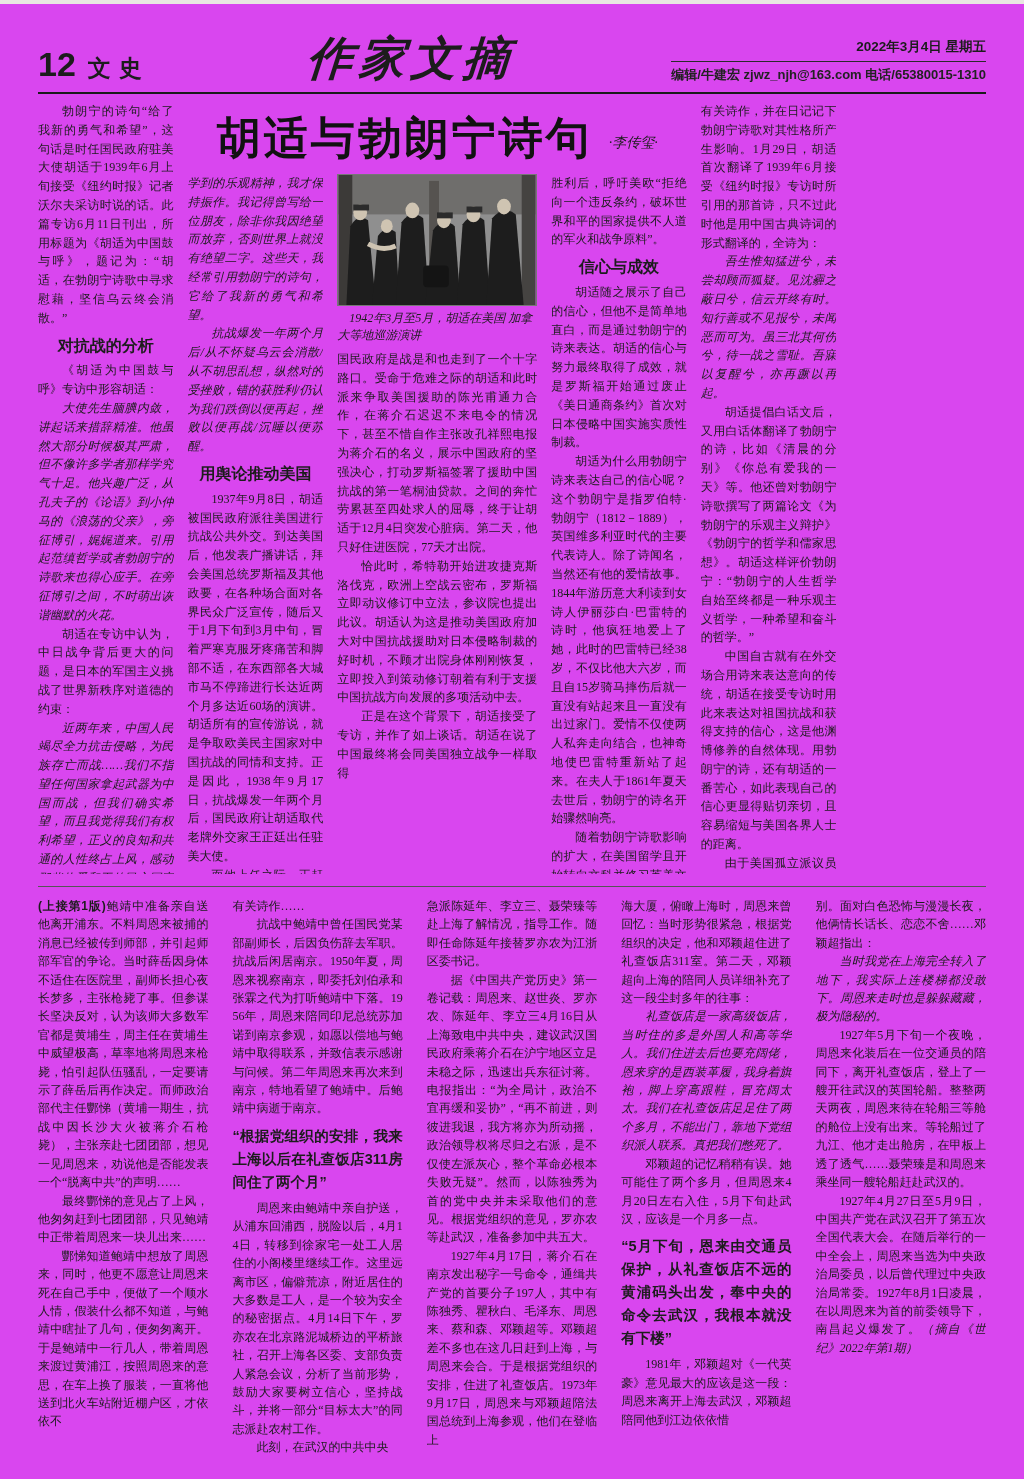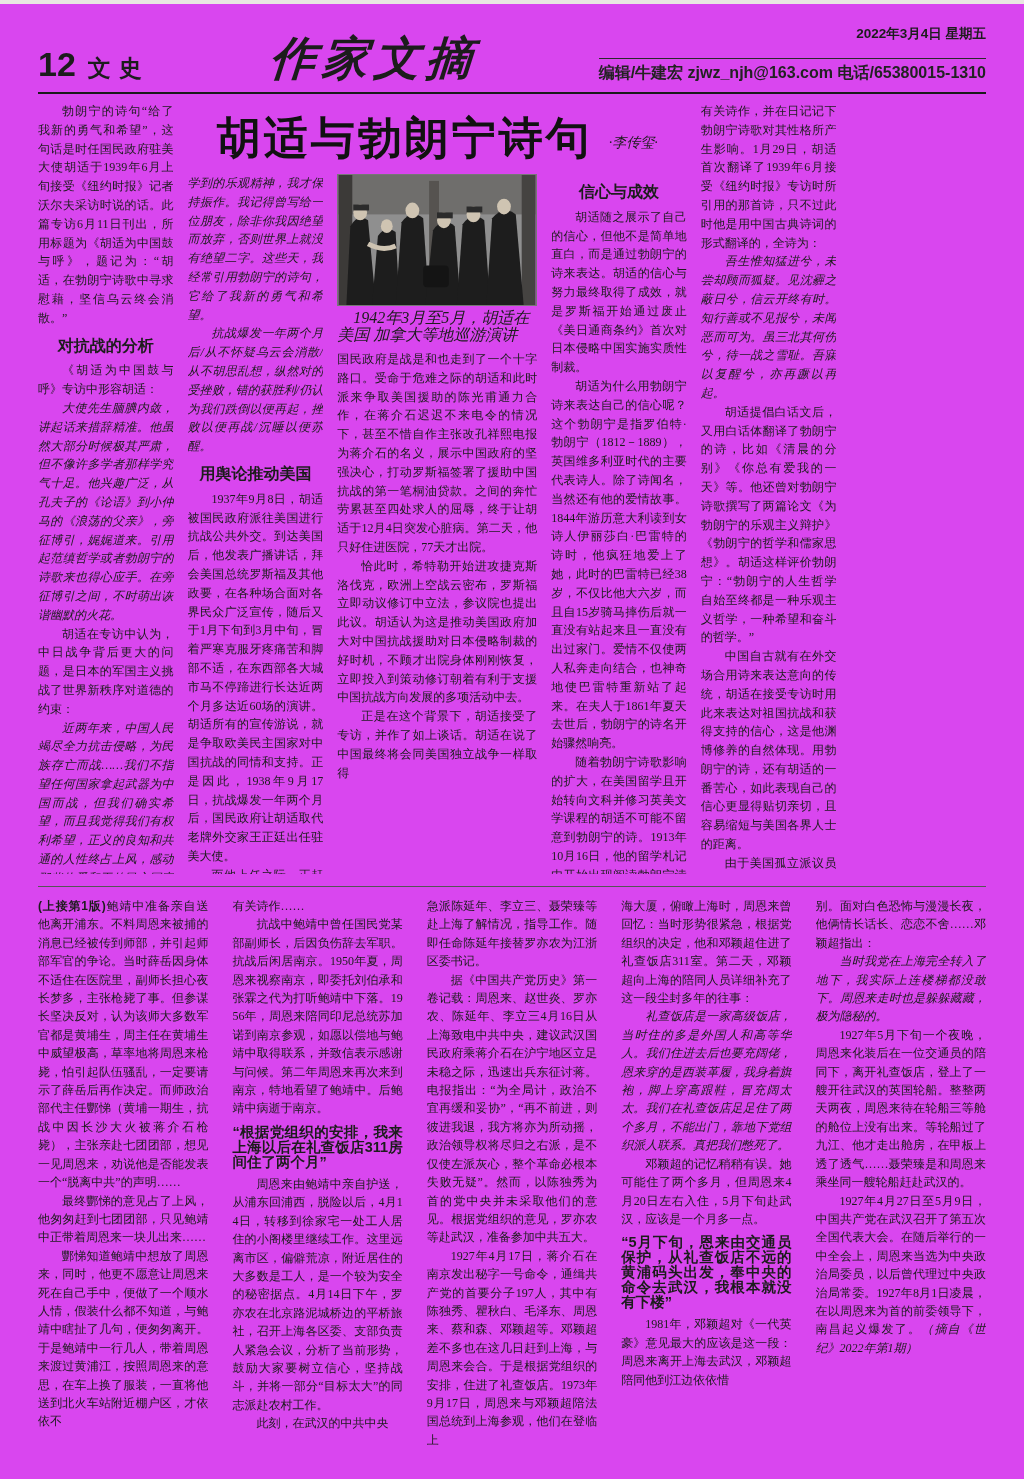--- a/index.html
+++ b/index.html
@@ -11,52 +11,52 @@
   
   .hdr{display:flex;justify-content:space-between;align-items:flex-end;
        border-bottom:2px solid #1a1a1a;padding-bottom:8px;height:66px;box-sizing:border-box;}
   .hdr-left{display:flex;align-items:baseline;gap:12px;}
   .pageno{font-size:34px;font-weight:bold;font-family:"Liberation Sans","DejaVu Sans",sans-serif;}
   .section{font-size:23px;font-weight:bold;letter-spacing:8px;font-family:"Liberation Sans","DejaVu Sans",sans-serif;}
   .masthead{font-size:46px;font-weight:bold;font-style:italic;letter-spacing:6px;
             transform:skewX(-4deg);line-height:1;padding-bottom:2px;}
   .hdr-right{text-align:right;min-width:260px;}
   .hdr-date{font-size:13.5px;font-weight:bold;font-family:"Liberation Sans","DejaVu Sans",sans-serif;
-            border-bottom:1px solid #2a2a2a;padding-bottom:15px;margin-bottom:4px;}
-  .hdr-editor{font-size:16px;font-family:"Liberation Sans","DejaVu Sans",sans-serif;font-weight:bold;color:#222;}
+            border-bottom:1px solid #2a2a2a;padding-bottom:5px;margin-bottom:4px;}
+  .hdr-editor{font-size:13px;font-family:"Liberation Sans","DejaVu Sans",sans-serif;font-weight:bold;color:#222;}
   
   .top-article{margin-top:8px;height:772px;overflow:hidden;
     display:grid;grid-template-columns:repeat(6,1fr);grid-template-rows:72px 1fr;column-gap:14px;}
   .tcol{font-size:12px;line-height:18.8px;text-align:justify;word-break:break-all;overflow:hidden;}
   .col1{grid-column:1;grid-row:1/3;}
   .col5{grid-column:5;grid-row:1/3;}
   .hl-block{grid-column:2/5;grid-row:1;display:flex;align-items:center;justify-content:center;gap:16px;}
   .hl{font-size:44px;font-weight:900;letter-spacing:3px;margin:0;
       font-family:"Liberation Sans","DejaVu Sans",sans-serif;color:#111;}
   .byline{font-size:14px;font-style:italic;white-space:nowrap;padding-top:10px;}
   .col2{grid-column:2;grid-row:2;} .col3{grid-column:3;grid-row:2;overflow:visible;} .col4{grid-column:4;grid-row:2;}
   p{margin:0;text-indent:2em;}
   p.cont{text-indent:0;}
   .kai{font-style:italic;}
   .subhead{font-weight:bold;font-size:16px;text-align:center;text-indent:0;margin:9px 0 6px;
            font-family:"Liberation Sans","DejaVu Sans",sans-serif;}
   .srcnote{font-style:italic;}
   
   .photo-wrap{width:200px;position:relative;z-index:2;margin-bottom:5px;}
   .photo{width:200px;height:132px;display:block;border:1px solid #777;box-sizing:border-box;}
-  .caption{font-size:16px;font-style:italic;line-height:16.5px;margin:4px 0 7px;text-indent:1em;
+  .caption{font-size:12px;font-style:italic;line-height:16.5px;margin:4px 0 7px;text-indent:1em;
            width:205px;text-align:left;word-break:break-all;}
   
   .section-divider{border:none;border-top:1.5px solid #555;margin:12px 0 10px;}
   .bottom-article{display:grid;grid-template-columns:repeat(5,1fr);column-gap:24px;
                   height:560px;overflow:hidden;font-size:12px;line-height:18.4px;
                   text-align:justify;word-break:break-all;}
   .bcol{overflow:hidden;}
   .lead-bold{font-weight:bold;font-family:"Liberation Sans","DejaVu Sans",sans-serif;}
-  .bq{font-weight:bold;font-size:14.5px;line-height:15px;margin:7px 0 5px;
+  .bq{font-weight:bold;font-size:14.5px;line-height:23px;margin:7px 0 5px;
       font-family:"Liberation Sans","DejaVu Sans",sans-serif;}
 </style>
 </head>
 <body>
 
 <div class="sheet">
 
   <div class="hdr">
     <div class="hdr-left">
       <span class="pageno">12</span>
@@ -129,20 +129,21 @@
           <rect x="86" y="92" width="26" height="22" rx="4" fill="#141414"></rect>
         </svg>
         <div class="caption">1942年3月至5月，胡适在美国 加拿大等地巡游演讲</div>
       </div>
       <p class="cont">国民政府是战是和也走到了一个十字路口。受命于危难之际的胡适和此时派来争取美国援助的陈光甫通力合作，在蒋介石迟迟不来电令的情况下，甚至不惜自作主张改孔祥熙电报为蒋介石的名义，展示中国政府的坚强决心，打动罗斯福签署了援助中国抗战的第一笔桐油贷款。之间的奔忙劳累甚至四处求人的屈辱，终于让胡适于12月4日突发心脏病。第二天，他只好住进医院，77天才出院。</p>
       <p>恰此时，希特勒开始进攻捷克斯洛伐克，欧洲上空战云密布，罗斯福立即动议修订中立法，参议院也提出此议。胡适认为这是推动美国政府加大对中国抗战援助对日本侵略制裁的好时机，不顾才出院身体刚刚恢复，立即投入到策动修订朝着有利于支援中国抗战方向发展的多项活动中去。</p>
       <p>正是在这个背景下，胡适接受了专访，并作了如上谈话。胡适在说了中国最终将会同美国独立战争一样取得</p>
     </div>
 
     <div class="tcol col4">
+      <p class="cont">胜利后，呼吁美欧“拒绝向一个违反条约，破坏世界和平的国家提供不人道的军火和战争原料”。</p>
       <div class="subhead">信心与成效</div>
       <p>胡适随之展示了自己的信心，但他不是简单地直白，而是通过勃朗宁的诗来表达。胡适的信心与努力最终取得了成效，就是罗斯福开始通过废止《美日通商条约》首次对日本侵略中国实施实质性制裁。</p>
       <p>胡适为什么用勃朗宁诗来表达自己的信心呢？这个勃朗宁是指罗伯特·勃朗宁（1812－1889），英国维多利亚时代的主要代表诗人。除了诗闻名，当然还有他的爱情故事。1844年游历意大利读到女诗人伊丽莎白·巴雷特的诗时，他疯狂地爱上了她，此时的巴雷特已经38岁，不仅比他大六岁，而且自15岁骑马摔伤后就一直没有站起来且一直没有出过家门。爱情不仅使两人私奔走向结合，也神奇地使巴雷特重新站了起来。在夫人于1861年夏天去世后，勃朗宁的诗名开始骤然响亮。</p>
       <p>随着勃朗宁诗歌影响的扩大，在美国留学且开始转向文科并修习英美文学课程的胡适不可能不留意到勃朗宁的诗。1913年10月16日，他的留学札记中开始出现阅读勃朗宁诗歌的体会。到了1914年1月，胡适开始翻译勃朗宁</p>
     </div>
 
     <div class="tcol col5">
       <p class="cont">有关诗作，并在日记记下勃朗宁诗歌对其性格所产生影响。1月29日，胡适首次翻译了1939年6月接受《纽约时报》专访时所引用的那首诗，只不过此时他是用中国古典诗词的形式翻译的，全诗为：</p>
       <p class="kai">吾生惟知猛进兮，未尝却顾而狐疑。见沈霾之蔽日兮，信云开终有时。知行善或不见报兮，未闻恶而可为。虽三北其何伤兮，待一战之雪耻。吾寐以复醒兮，亦再蹶以再起。</p>
       <p>胡适提倡白话文后，又用白话体翻译了勃朗宁的诗，比如《清晨的分别》《你总有爱我的一天》等。他还曾对勃朗宁诗歌撰写了两篇论文《为勃朗宁的乐观主义辩护》《勃朗宁的哲学和儒家思想》。胡适这样评价勃朗宁：“勃朗宁的人生哲学自始至终都是一种乐观主义哲学，一种希望和奋斗的哲学。”</p>

